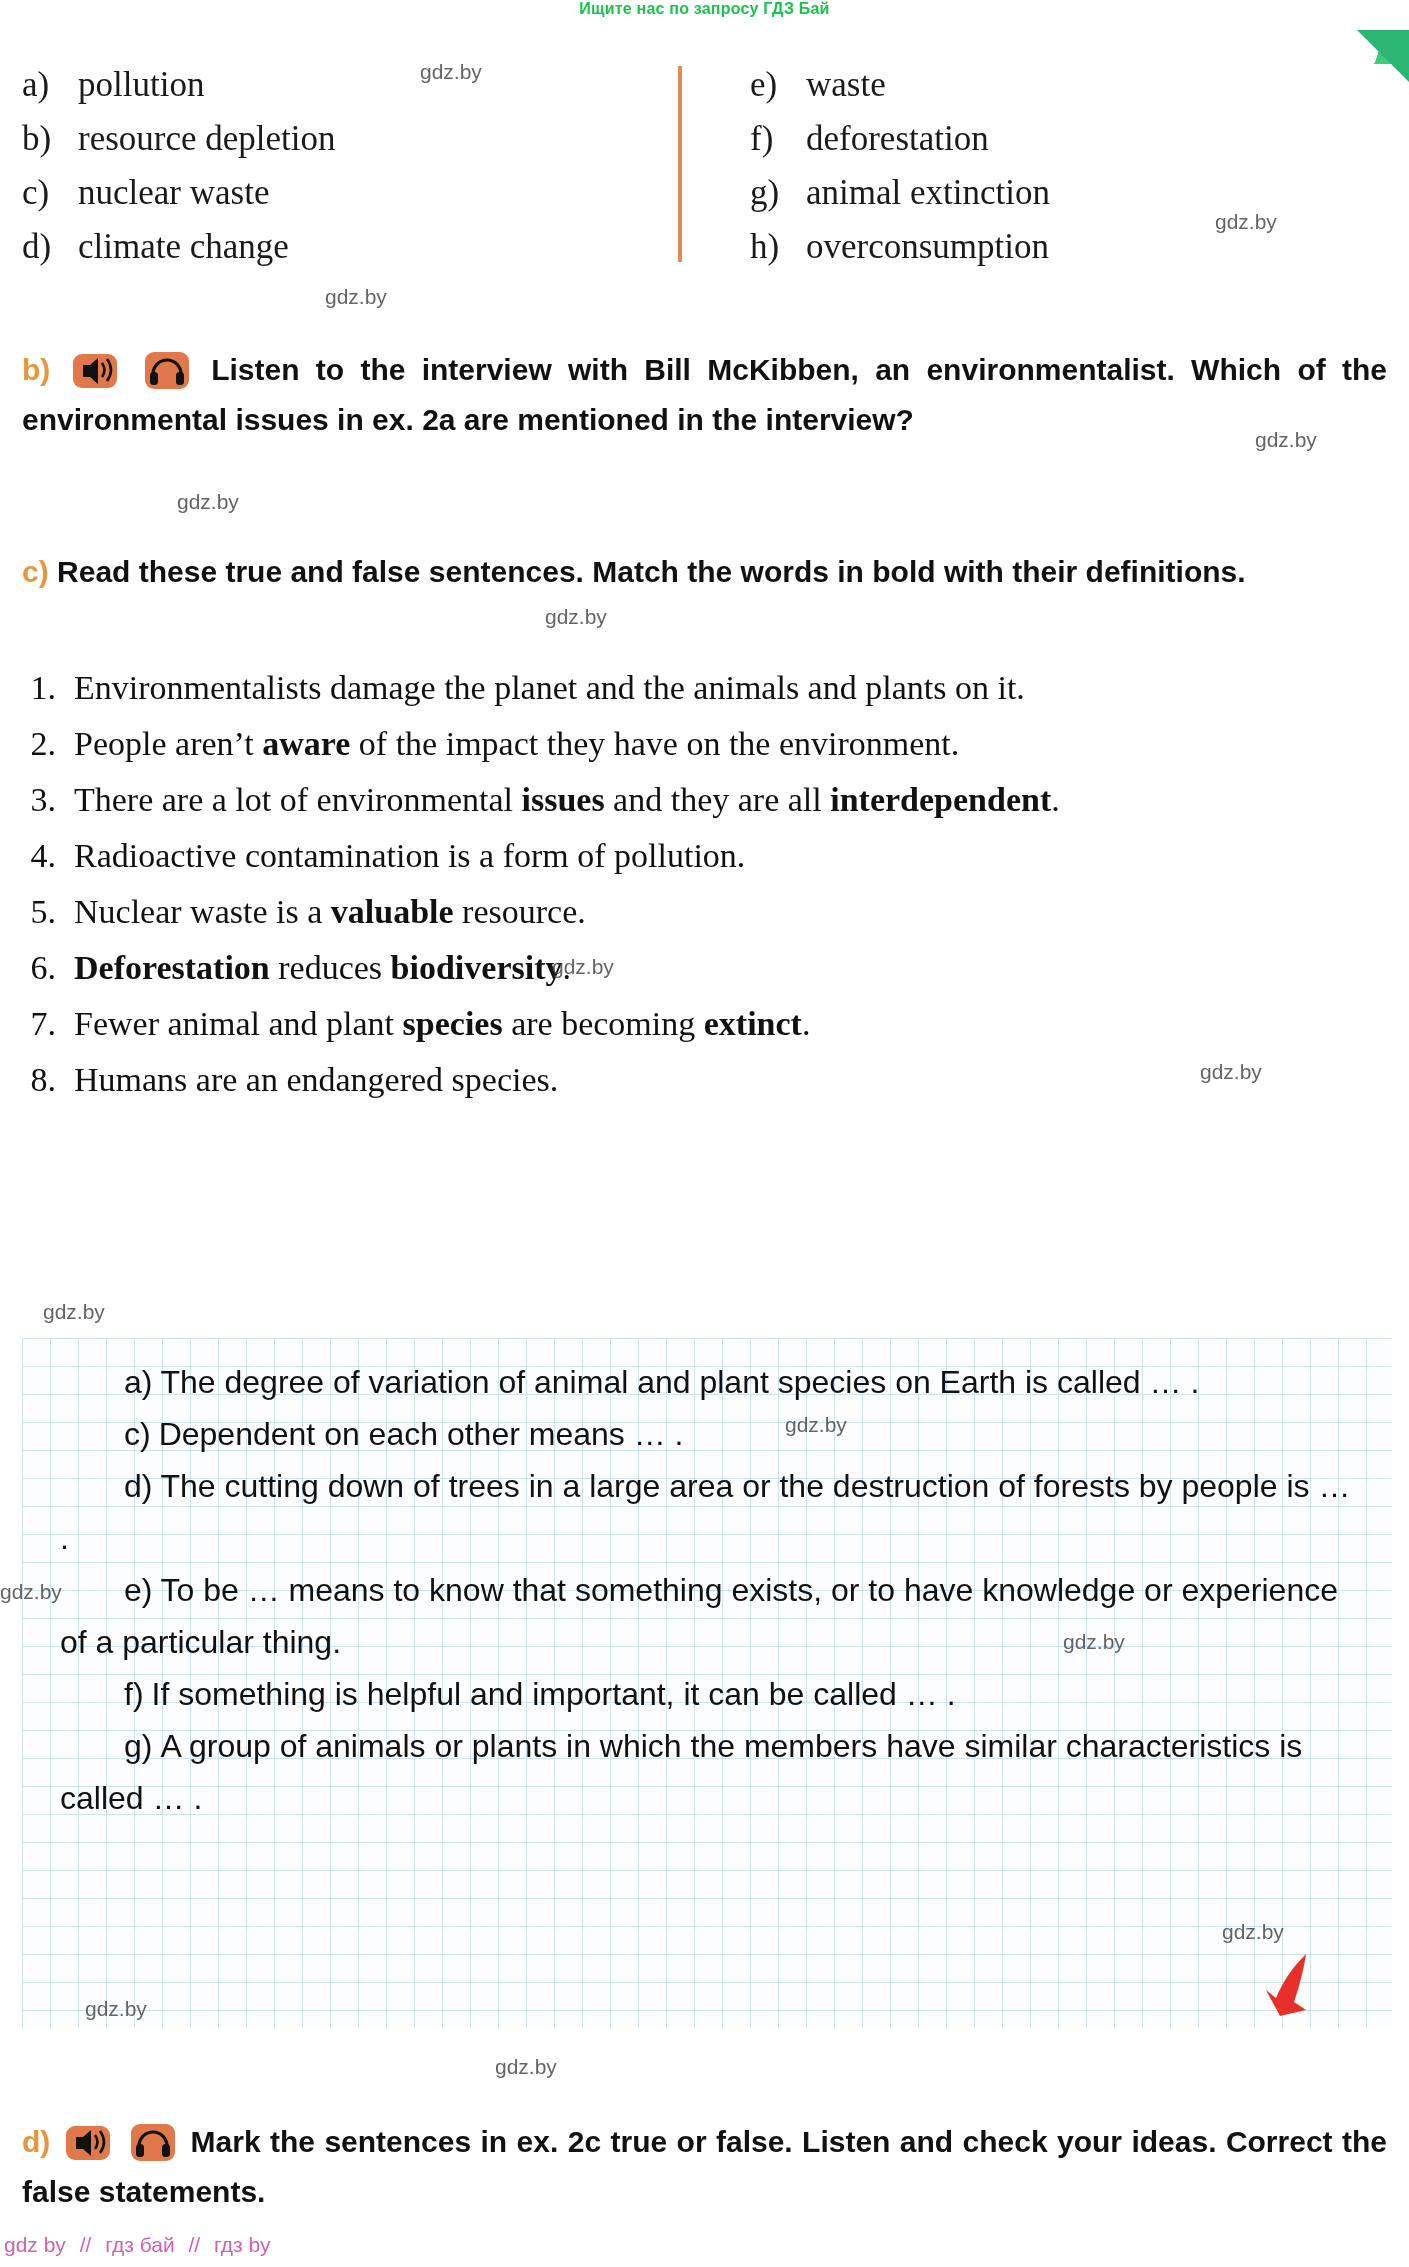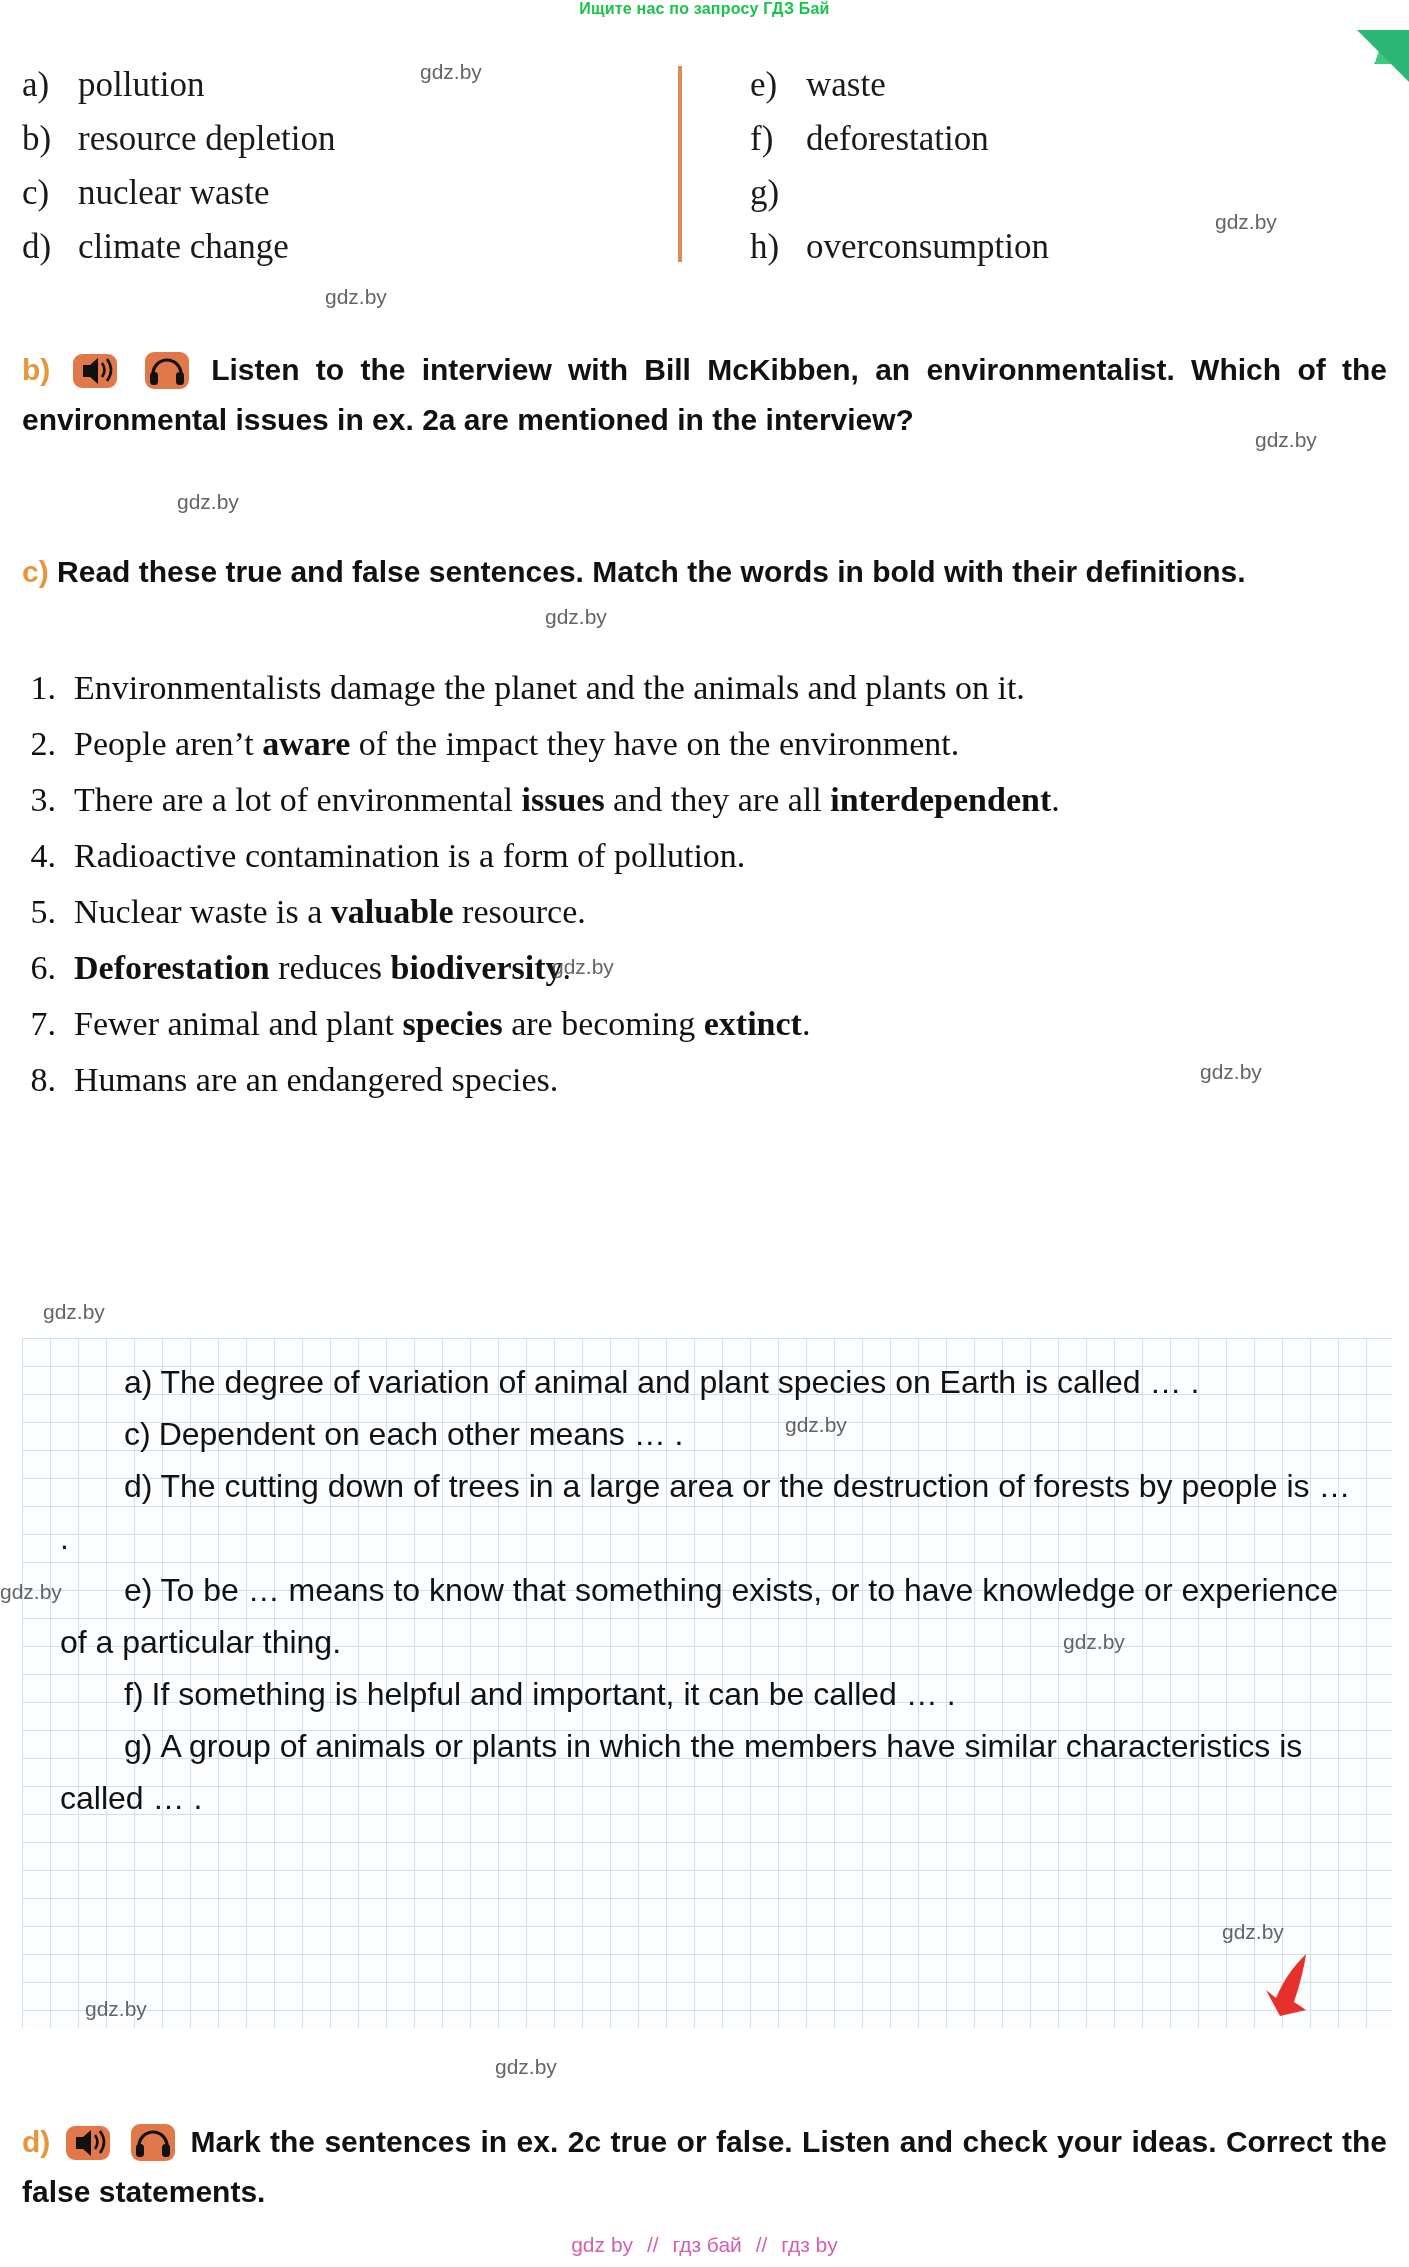--- a/index.html
+++ b/index.html
@@ -192,21 +192,21 @@
     width: 54px;
     height: 70px;
   }
 
   
   .footer {
     position: absolute;
     bottom: 10px;
     left: 0;
     width: 100%;
-    text-align: center;
+    text-align: left;
     font-family: "Liberation Sans", sans-serif;
     font-size: 21px;
     color: #d35fb0;
   }
   .footer span { margin: 0 4px; }
 </style>
 </head>
 <body>
 
 <div class="page">
@@ -241,20 +241,21 @@
       <div class="witem">
         <span class="wlabel">e)</span>
         <span>waste</span>
       </div>
       <div class="witem">
         <span class="wlabel">f)</span>
         <span>deforestation</span>
       </div>
       <div class="witem">
         <span class="wlabel">g)</span>
+        <span>animal extinction</span>
       </div>
       <div class="witem">
         <span class="wlabel">h)</span>
         <span>overconsumption</span>
       </div>
     </div>
   </div>
 
   <div class="task b">
     <span class="letter">b)</span>

